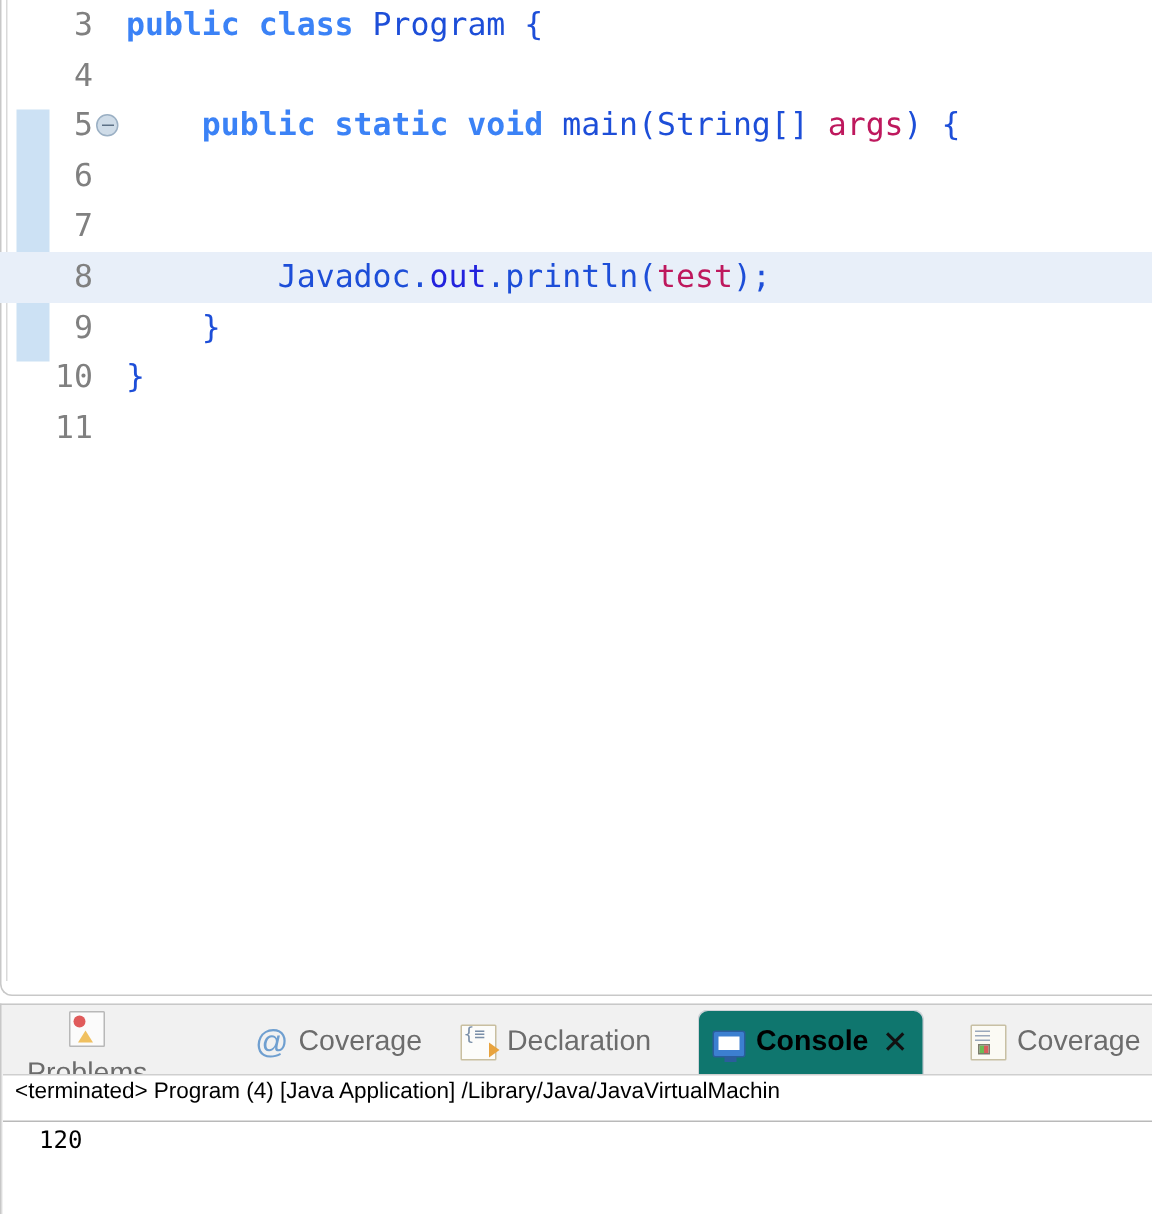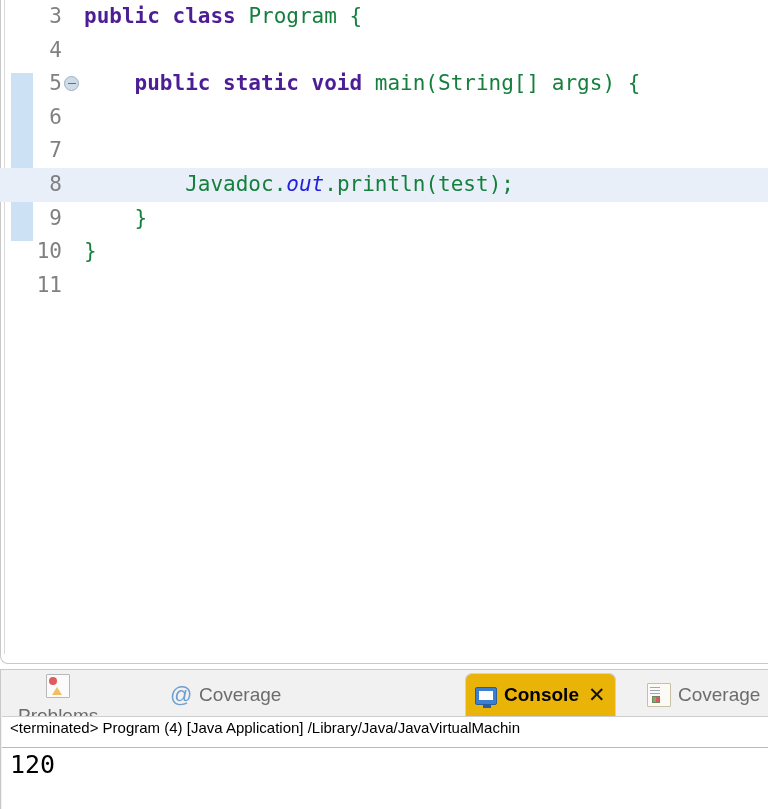--- a/index.html
+++ b/index.html
@@ -94,24 +94,24 @@
     width: 8px; height: 1.6px;
     background: #5d7186;
     display: block;
   }
   .code-text {
     position: absolute;
     left: 84px;
     top: 0;
     color: #000000;
   }
-  .kw  { color: #4c1d95; font-weight: bold; }
-  .var { color: #15803d; }
-  .fld { color: #2222dd; font-style: italic; }
-  .pln { color: #15803d; }
+  .kw  { color: #3b82f6; font-weight: bold; }
+  .var { color: #be185d; }
+  .fld { color: #2222dd; }
+  .pln { color: #1d4ed8; }
 
   
   #bottom-panel {
     position: absolute;
     left: 0;
     top: 669px;
     width: 772px;
     height: 142px;
     background: #f1f1f1;
     border: 1px solid #c8c8c8;
@@ -132,21 +132,21 @@
     display: flex;
     align-items: center;
     gap: 7px;
     padding: 0 9px;
     box-sizing: border-box;
     font-size: 19px;
     color: #6c6c6c;
     white-space: nowrap;
   }
   .tab.active {
-    background: #eab308;
+    background: #0f766e;
     border: 1px solid #cfd3d8;
     border-bottom: none;
     border-top-left-radius: 7px;
     border-top-right-radius: 7px;
     color: #000000;
     font-weight: bold;
     top: 2px;
     height: 43px;
   }
   .tab-icon {
@@ -288,23 +288,23 @@
     font-family: "Liberation Sans", sans-serif;
   }
   #console-separator {
     position: absolute;
     left: 0; top: 30px;
     width: 769px; height: 1px;
     background: #b9b9b9;
   }
   #console-output {
     position: absolute;
-    left: 8px; top: 33px;
+    left: 24px; top: 33px;
     font-family: "DejaVu Sans Mono", monospace;
-    font-size: 25px;
+    font-size: 16px;
     color: #000000;
     white-space: pre;
   }
 </style>
 </head>
 <body>
 
 <div id="editor-panel">
   <div id="editor-left-rule"></div>
 </div>
@@ -326,20 +326,24 @@
 <div id="bottom-panel">
   <div id="tab-bar">
       <div class="tab" style="left: 8px; flex-direction: column;">
         <span class="tab-icon ico-problems"></span>
         <span>Problems</span>
       </div>
       <div class="tab" style="left: 160px;">
         <span class="tab-icon ico-javadoc">@</span>
         <span>Coverage</span>
       </div>
+      <div class="tab" style="left: 297px;">
+        <span class="tab-icon ico-declaration"></span>
+        <span>Declaration</span>
+      </div>
       <div class="tab active" style="left: 464px;">
         <span class="tab-icon ico-console"></span>
         <span>Console</span>
         <span class="tab-close">✕</span>
       </div>
       <div class="tab" style="left: 637px;">
         <span class="tab-icon ico-coverage"></span>
         <span>Coverage</span>
       </div>
     </div>

